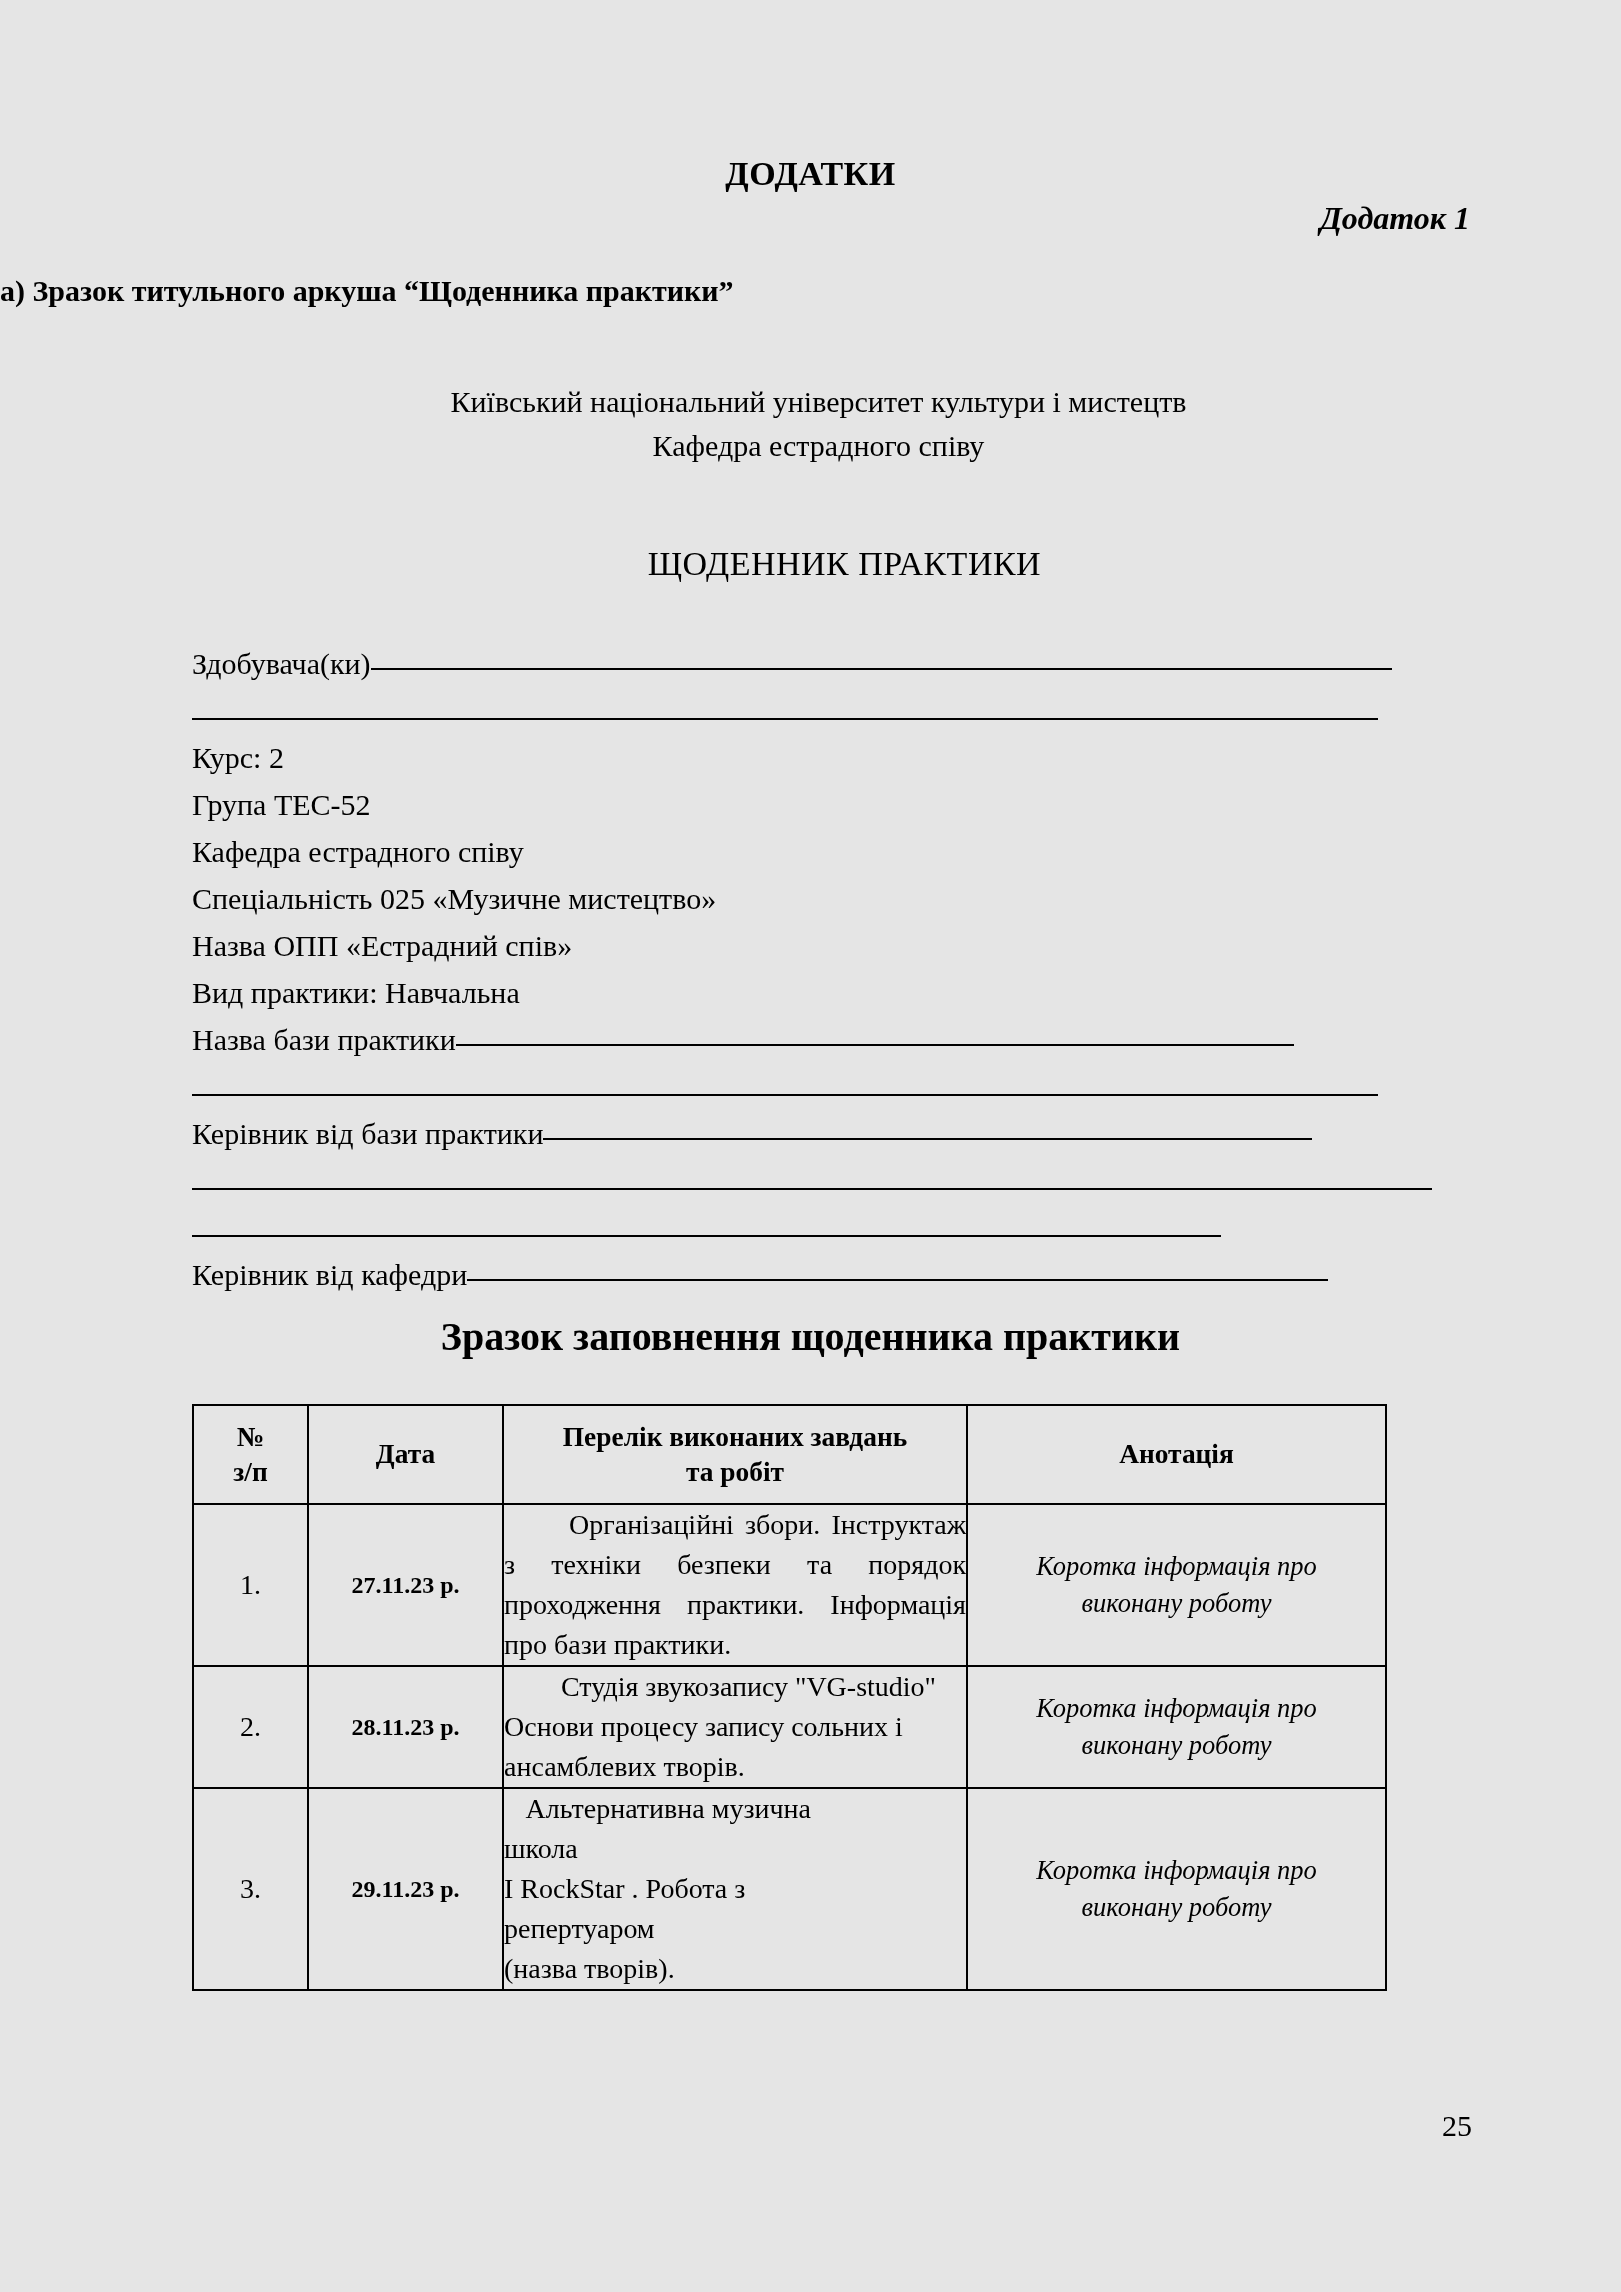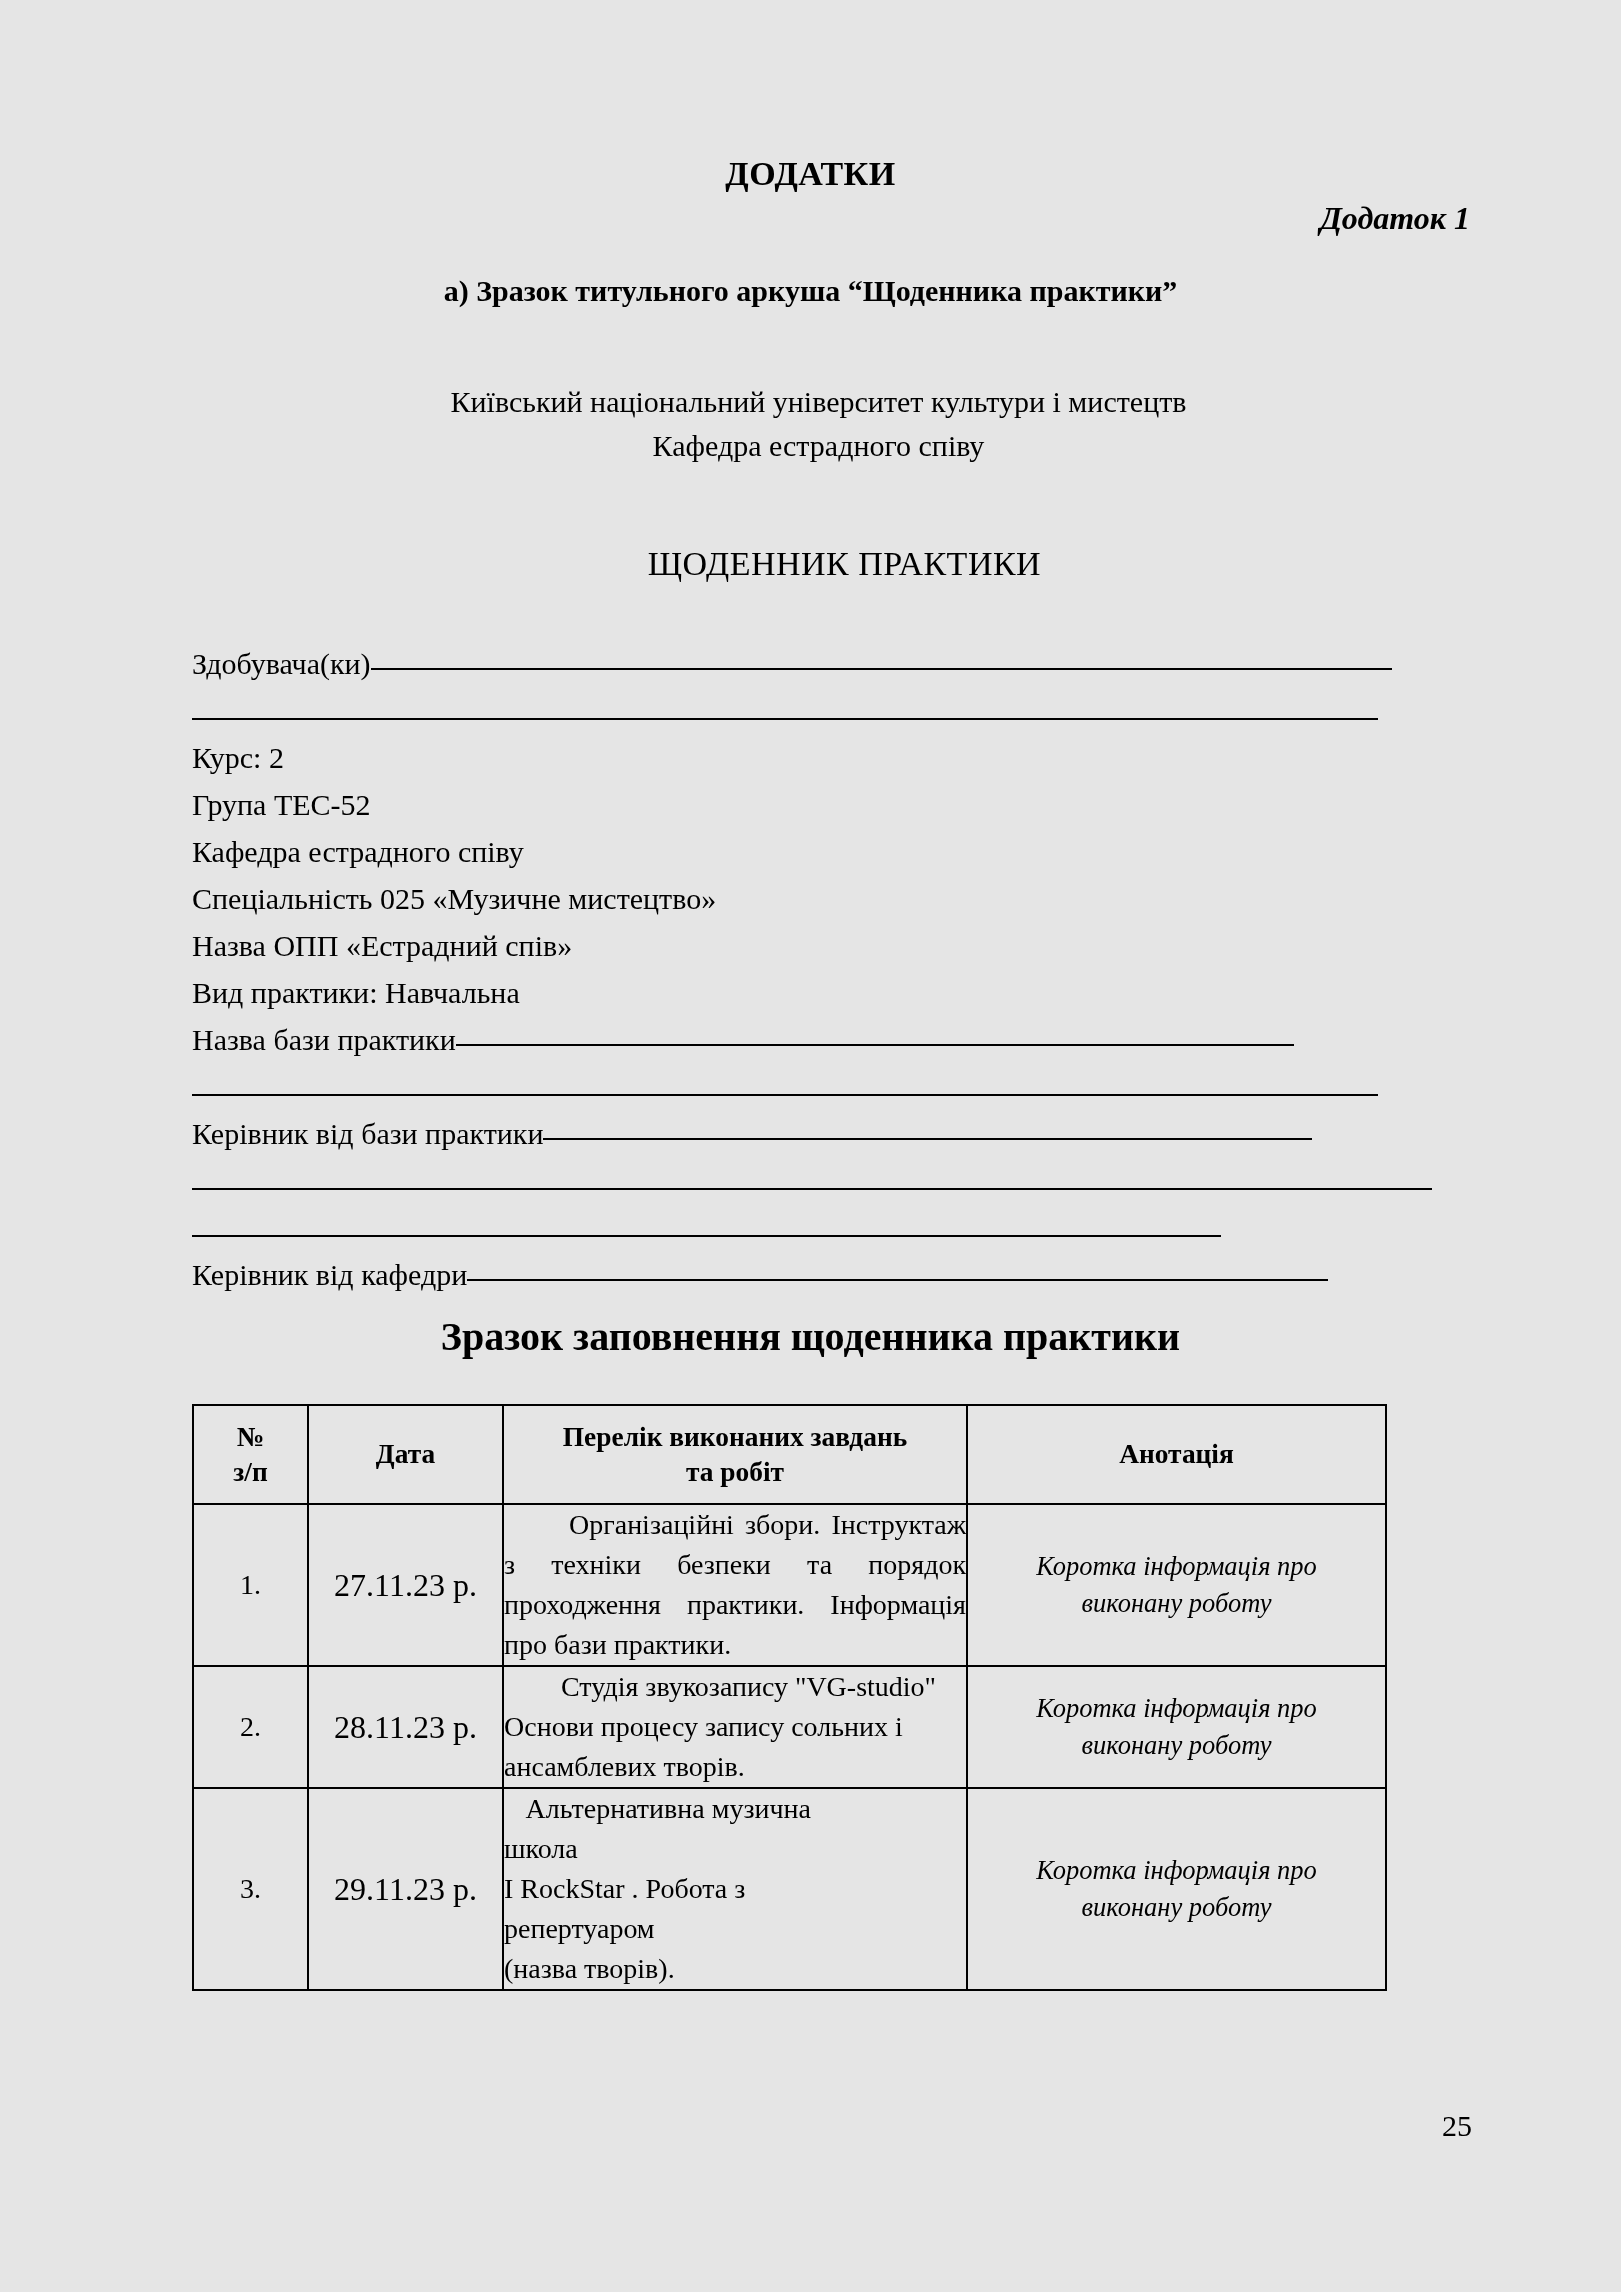--- a/index.html
+++ b/index.html
@@ -36,21 +36,20 @@
     top: 200px;
     font-size: 32px;
     font-weight: bold;
     font-style: italic;
   }
   .section-subtitle {
     position: absolute;
     left: 0;
     top: 274px;
     width: 1621px;
-    text-align: center;
     font-size: 30px;
     font-weight: bold;
   }
   .org-lines {
     position: absolute;
     left: 0;
     top: 380px;
     width: 1621px;
     text-align: center;
     font-size: 30px;
@@ -146,21 +145,22 @@
   .col-date  { width: 195px; }
   .col-task  { width: 464px; }
   .col-annot { width: 419px; }
 
   .cell-num {
     text-align: center;
     font-size: 28px;
   }
   .cell-date {
     text-align: center;
-    font-size: 32px;
+    font-size: 24px;
+    font-weight: bold;
   }
   .cell-task {
     font-size: 28px;
     line-height: 40px;
     padding: 7.8px 11.8px 9.8px 11.8px;
     vertical-align: top;
     border-radius: 21px;
   }
   .cell-task.justified {
     text-align: justify;

